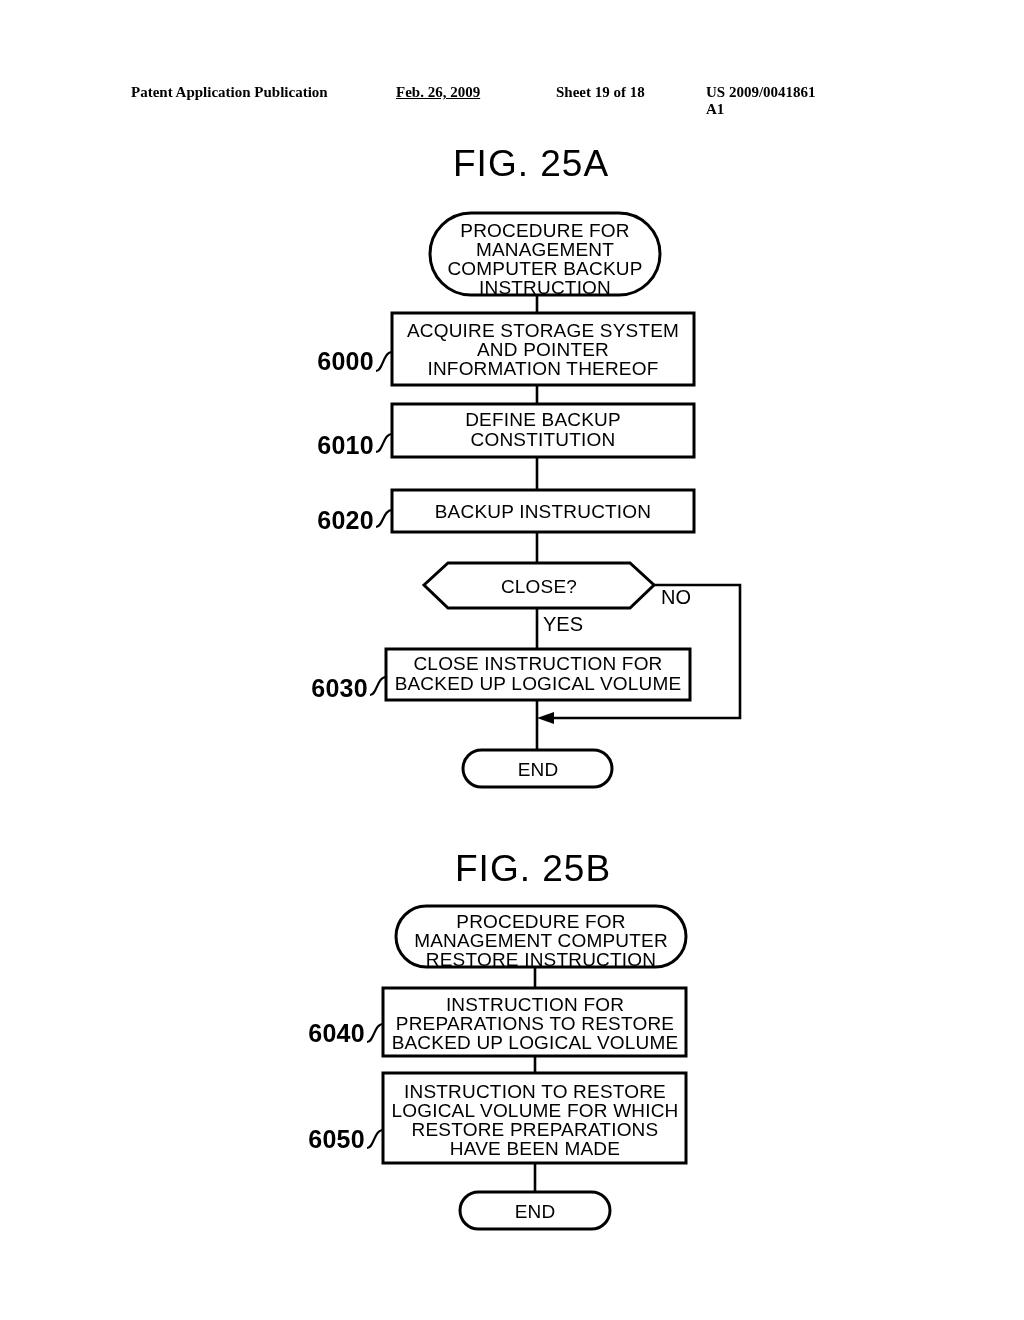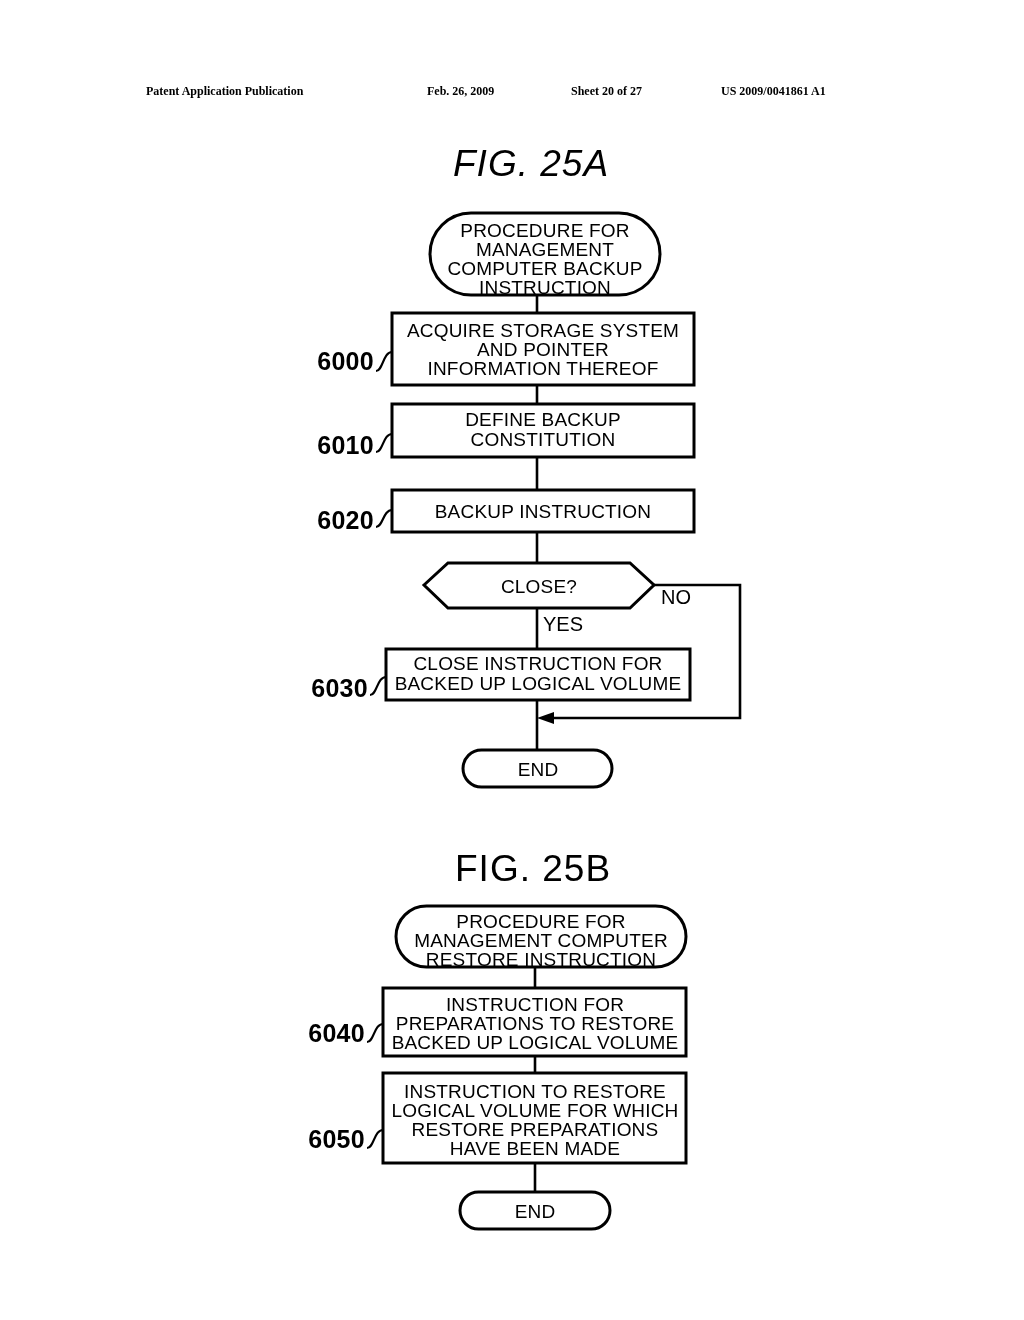--- a/index.html
+++ b/index.html
@@ -20,38 +20,37 @@
   #page-header {
     position: absolute;
     left: 0;
     top: 84px;
     width: 833px;
     height: 26px;
     display: flex;
     align-items: baseline;
     font-family: "Liberation Serif", serif;
     font-weight: bold;
-    font-size: 12px;
+    font-size: 15px;
     letter-spacing: 0px;
-    margin-left: 15px;
   }
   #page-header .hdr-pub   { position: absolute; left: 131px; }
-  #page-header .hdr-date  { position: absolute; left: 412px; }
+  #page-header .hdr-date  { position: absolute; left: 396px; text-decoration: underline; }
   #page-header .hdr-sheet { position: absolute; left: 556px; }
   #page-header .hdr-num   { position: absolute; left: 706px; }
 
   
   .fig-title {
     position: absolute;
     font-family: "Liberation Sans", sans-serif;
     font-size: 37px;
     letter-spacing: 1px;
     white-space: nowrap;
   }
-  #fig-title-25a { left: 453px; top: 143px; font-style: italic; }
+  #fig-title-25a { left: 453px; top: 143px; }
   #fig-title-25b { left: 447px; top: 848px; margin-left: 8px; }
 
   
   #figure-canvas {
     position: absolute;
     left: 0;
     top: 0;
     width: 1024px;
     height: 1320px;
   }
@@ -89,21 +88,21 @@
     stroke-width: 2.2;
     fill: none;
   }
 </style>
 </head>
 <body>
 
 <div id="page-header">
   <span class="hdr-pub">Patent Application Publication</span>
   <span class="hdr-date">Feb. 26, 2009</span>
-  <span class="hdr-sheet">Sheet 20 of 27</span>
+  <span class="hdr-sheet">Sheet 19 of 18</span>
   <span class="hdr-num">US 2009/0041861 A1</span>
 </div>
 
 <div class="fig-title" id="fig-title-25a">FIG. 25A</div>
 <div class="fig-title" id="fig-title-25b">FIG. 25B</div>
 
 <svg id="figure-canvas" viewBox="0 0 1024 1320" xmlns="http://www.w3.org/2000/svg">
 
   <g>
 

